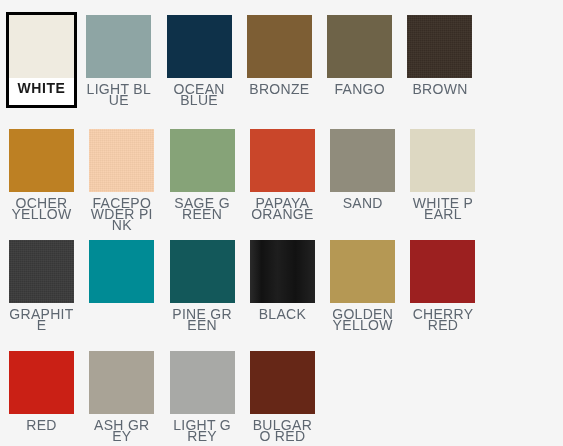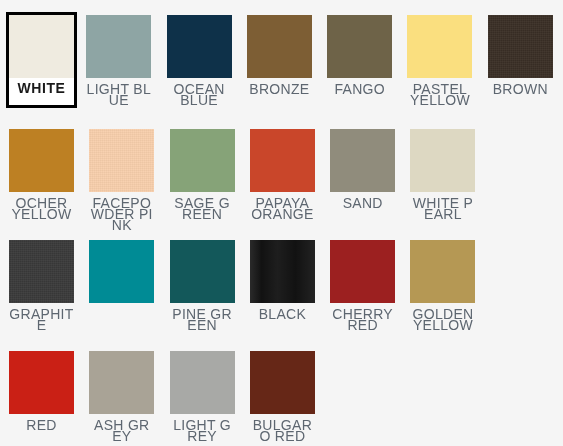--- a/index.html
+++ b/index.html
@@ -114,24 +114,20 @@
       </div>
       <div class="swatch-tile">
         <div class="swatch-chip" style="background: rgb(125, 94, 52);"></div>
         <span class="swatch-label">BRONZE</span>
       </div>
       <div class="swatch-tile">
         <div class="swatch-chip" style="background: rgb(110, 99, 72);"></div>
         <span class="swatch-label">FANGO</span>
       </div>
       <div class="swatch-tile">
-        <div class="swatch-chip" style="background: rgb(250, 223, 127);"></div>
-        <span class="swatch-label">PASTEL YELLOW</span>
-      </div>
-      <div class="swatch-tile">
         <div class="swatch-chip chip-noise" style="background: rgb(58, 47, 38);"></div>
         <span class="swatch-label">BROWN</span>
       </div>
     </div>
     <div class="swatch-row">
       <div class="swatch-tile">
         <div class="swatch-chip" style="background: rgb(189, 128, 35);"></div>
         <span class="swatch-label">OCHER YELLOW</span>
       </div>
       <div class="swatch-tile">
@@ -165,26 +161,26 @@
       </div>
       <div class="swatch-tile">
         <div class="swatch-chip" style="background: rgb(19, 88, 90);"></div>
         <span class="swatch-label">PINE GREEN</span>
       </div>
       <div class="swatch-tile">
         <div class="swatch-chip chip-sheen" style="background: rgb(18, 18, 18);"></div>
         <span class="swatch-label">BLACK</span>
       </div>
       <div class="swatch-tile">
+        <div class="swatch-chip" style="background: rgb(181, 152, 84);"></div>
+        <span class="swatch-label">GOLDEN YELLOW</span>
+      </div>
+      <div class="swatch-tile">
         <div class="swatch-chip" style="background: rgb(156, 32, 32);"></div>
         <span class="swatch-label">CHERRY RED</span>
-      </div>
-      <div class="swatch-tile">
-        <div class="swatch-chip" style="background: rgb(181, 152, 84);"></div>
-        <span class="swatch-label">GOLDEN YELLOW</span>
       </div>
     </div>
     <div class="swatch-row">
       <div class="swatch-tile">
         <div class="swatch-chip" style="background: rgb(202, 32, 21);"></div>
         <span class="swatch-label">RED</span>
       </div>
       <div class="swatch-tile">
         <div class="swatch-chip" style="background: rgb(169, 163, 150);"></div>
         <span class="swatch-label">ASH GREY</span>

